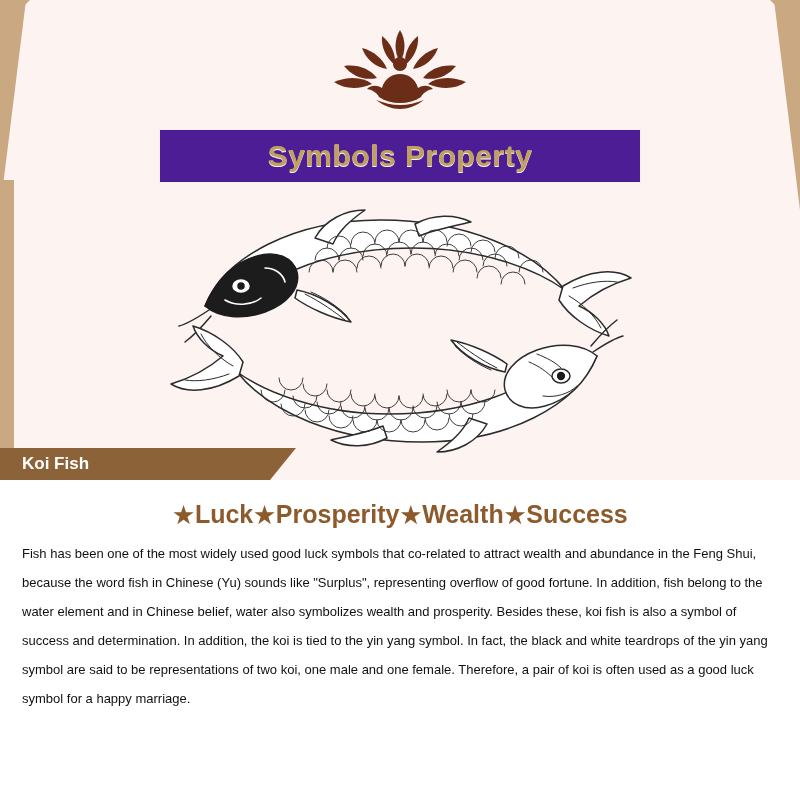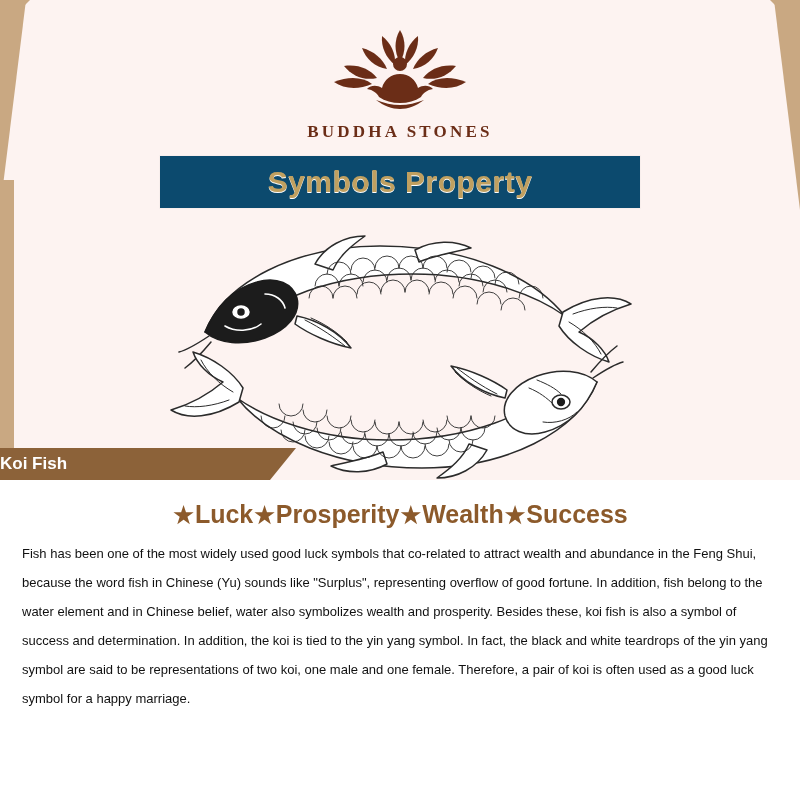--- a/index.html
+++ b/index.html
@@ -80,21 +80,21 @@
     font-family: "Liberation Serif", serif;
   }
 
   
   .title-banner {
     position: relative;
     z-index: 3;
     margin: 14px auto 0 auto;
     width: 480px;
     height: 52px;
-    background: #0c4a6e;
+    background: #4c1d95;
     box-shadow: 0 0 0 1px rgba(0,0,0,0.02);
     display: flex;
     align-items: center;
     justify-content: center;
   }
   .title-banner-text {
     font-size: 30px;
     font-weight: bold;
     color: #c0a060;
     letter-spacing: 0.5px;
@@ -124,20 +124,21 @@
     height: 32px;
     width: 270px;
     background: #8c6239;
     display: flex;
     align-items: center;
   }
   .ribbon-text {
     color: #ffffff;
     font-weight: bold;
     font-size: 17px;
+    padding-left: 22px;
   }
   .ribbon-tail {
     position: absolute;
     z-index: 4;
     left: 270px;
     top: 448px;
     width: 0;
     height: 0;
     border-left: 26px solid #8c6239;
     border-bottom: 32px solid transparent;
@@ -201,21 +202,20 @@
           <path d="M136 44 c-14 -2 -26 3 -33 12 c13 3 25 -2 33 -12z"></path>
           <path d="M14 60 c15 -6 29 -5 38 2 c-14 6 -28 5 -38 -2z"></path>
           <path d="M146 60 c-15 -6 -29 -5 -38 2 c14 6 28 5 38 -2z"></path>
 
           <circle cx="80" cy="42" r="7"></circle>
           <path d="M80 52 c-9 0 -16 6 -18 14 c-5 -3 -11 -3 -15 1 c6 1 10 4 12 8 c6 4 13 6 21 6 c8 0 15 -2 21 -6 c2 -4 6 -7 12 -8 c-4 -4 -10 -4 -15 -1 c-2 -8 -9 -14 -18 -14z"></path>
           <path d="M56 78 c8 6 16 9 24 9 c8 0 16 -3 24 -9 c-8 3 -16 5 -24 5 c-8 0 -16 -2 -24 -5z"></path>
         </g>
       </svg>
     </span>
-    <div class="brand-name">BUDDHA STONES</div>
   </div>
 
   <div class="title-banner">
     <div class="title-banner-text">Symbols Property</div>
   </div>
 
   <div class="illustration">
     <svg viewBox="0 0 470 290" xmlns="http://www.w3.org/2000/svg">
       <g fill="none" stroke="#2b2b2b" stroke-width="1.5" stroke-linejoin="round" stroke-linecap="round">
 

